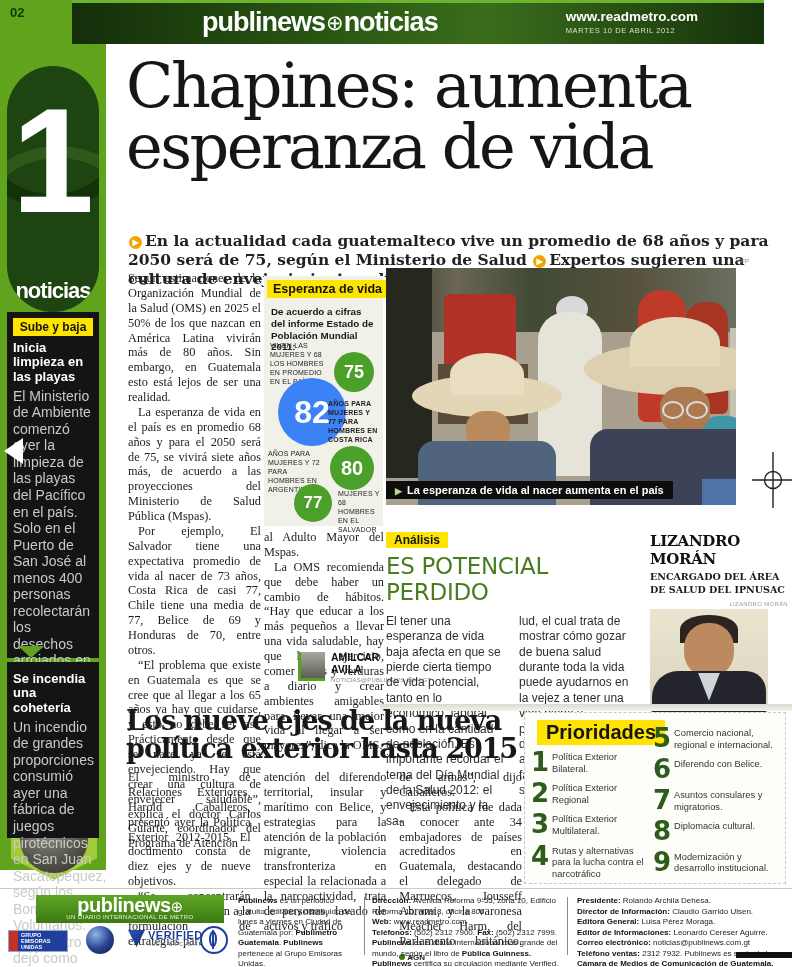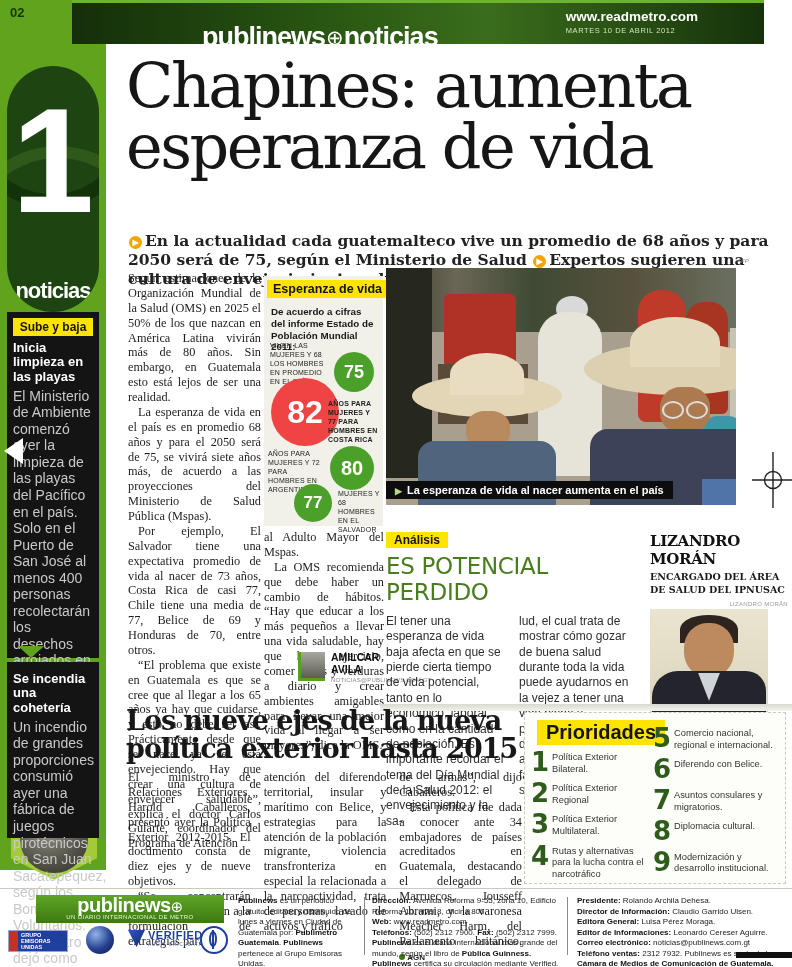--- a/index.html
+++ b/index.html
@@ -6,21 +6,21 @@
   .canvas{position:relative;width:792px;height:967px;background:#fff;overflow:hidden;
           font-family:"Liberation Sans",sans-serif;-webkit-font-smoothing:antialiased;}
   .abs{position:absolute;}
 
   
   .pagenum-strip{left:0;top:0;width:72px;height:44px;background:#60a41d;}
   .pagenum{margin:5px 0 0 10px;color:#14370a;font-weight:bold;font-size:13px;}
   .header-band{left:72px;top:0;width:692px;height:44px;
     background:linear-gradient(90deg,#142e0a,#2b5a13 40%,#3a6d1b 60%,#16320c);
     border-top:3px solid #6cb32e;box-sizing:border-box;}
-  .brand{position:absolute;left:130px;top:19px;font-size:27px;color:#fff;font-weight:bold;letter-spacing:-1px;}
+  .brand{position:absolute;left:130px;top:4px;font-size:27px;color:#fff;font-weight:bold;letter-spacing:-1px;}
   .brand .globe{font-weight:normal;font-size:21px;margin:0 1px;position:relative;top:-1px;}
   .header-right{position:absolute;right:66px;top:6px;color:#fff;}
   .site{font-weight:bold;font-size:13.5px;}
   .hdate{font-size:7.5px;letter-spacing:.6px;color:#d3e3bd;margin-top:2px;}
 
   
   .sidebar{left:0;top:44px;width:106px;height:826px;background:#60a41d;}
   .cap{position:absolute;left:7px;top:22px;width:92px;height:246px;background:#1d4411;border-radius:46px;overflow:hidden;}
   .cap::before{content:"";position:absolute;left:-44px;top:-36px;width:150px;height:150px;border:14px solid rgba(8,34,4,.5);border-radius:50%;}
   .cap::after{content:"";position:absolute;right:-56px;bottom:-28px;width:170px;height:170px;border:12px solid rgba(130,190,70,.18);border-radius:50%;}
@@ -55,21 +55,21 @@
   .infobox{left:264px;top:276px;width:119px;height:250px;background:#f1f1e9;}
   .ibtitle{position:absolute;left:3px;top:4px;background:#ffe400;font-weight:bold;font-size:12.5px;padding:2px 6px;color:#111;white-space:nowrap;}
   .ibintro{position:absolute;left:7px;top:30px;width:106px;font-weight:bold;font-size:9.8px;line-height:1.2;color:#191919;}
   .iblab{position:absolute;font-size:7px;line-height:1.28;color:#222;letter-spacing:.2px;}
   .lab1{left:6px;top:66px;width:64px;}
   .lab2{left:64px;top:124px;width:52px;font-weight:bold;}
   .lab3{left:4px;top:174px;width:56px;}
   .lab4{left:74px;top:214px;width:42px;}
   .circle{position:absolute;border-radius:50%;background:#4ba029;color:#fff;font-weight:bold;display:flex;align-items:center;justify-content:center;}
   .c75{left:70px;top:76px;width:40px;height:40px;font-size:18px;}
-  .c82{left:7px;top:102px;width:68px;height:68px;background:#ef4444;font-size:32px;text-align:right;}
+  .c82{left:14px;top:102px;width:68px;height:68px;background:#3b82f6;font-size:32px;text-align:right;}
   .c80{left:66px;top:170px;width:44px;height:44px;font-size:20px;}
   .c77{left:30px;top:208px;width:38px;height:38px;font-size:17px;}
 
   
   .byline{left:264px;top:652px;width:122px;display:flex;padding-left:34px;}
   .avatar{width:24px;height:26px;flex:none;background:linear-gradient(#a8a8a0,#5d5d55);
     border-left:3px solid #58a01e;border-bottom:3px solid #58a01e;margin-right:6px;}
   .bname{font-weight:bold;font-size:10.5px;line-height:1.1;color:#111;}
   .bemail{font-size:6px;color:#8a8a8a;letter-spacing:.2px;margin-top:2px;}
 

